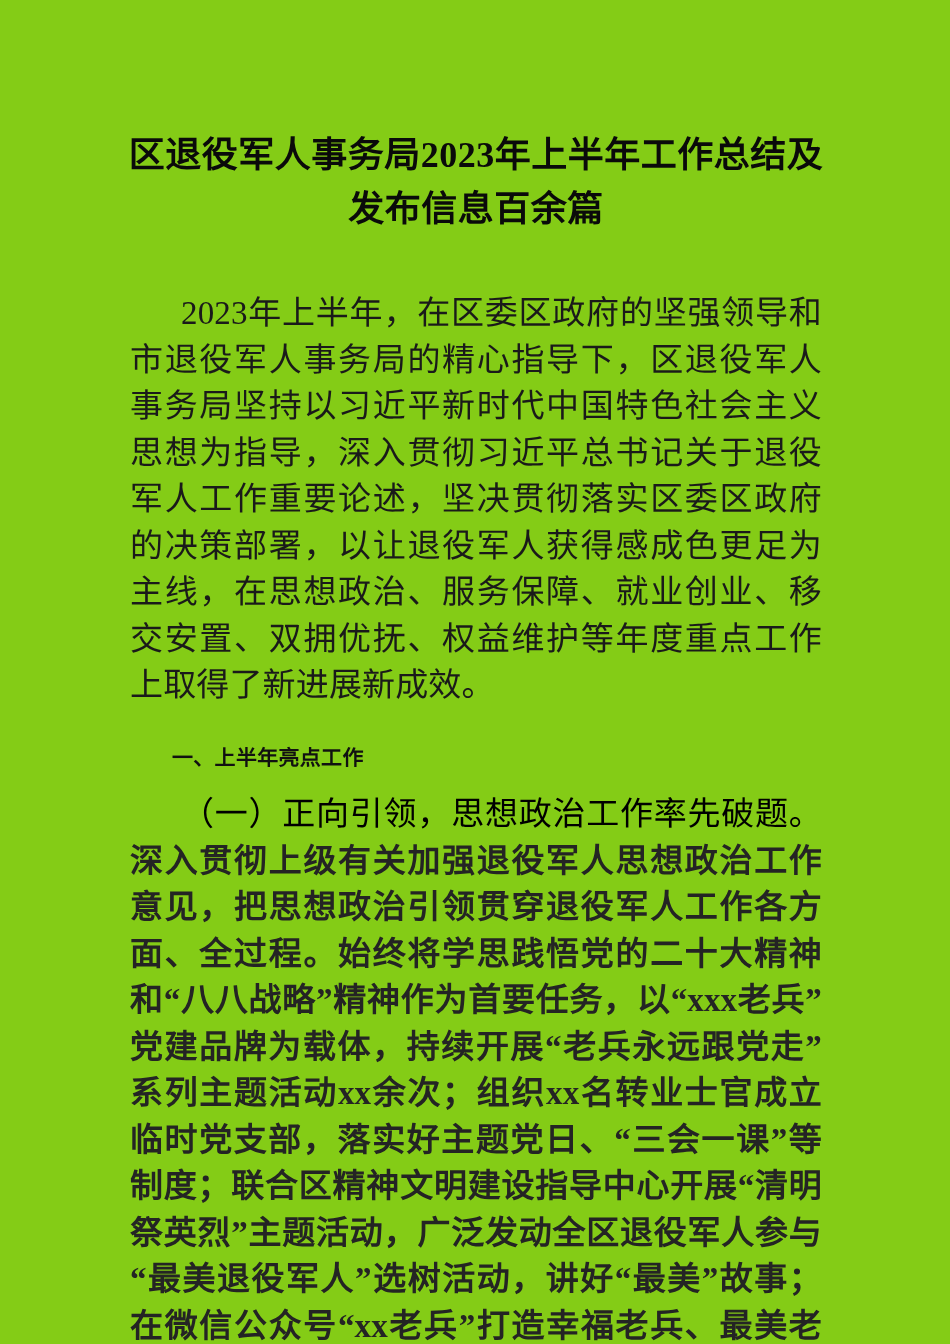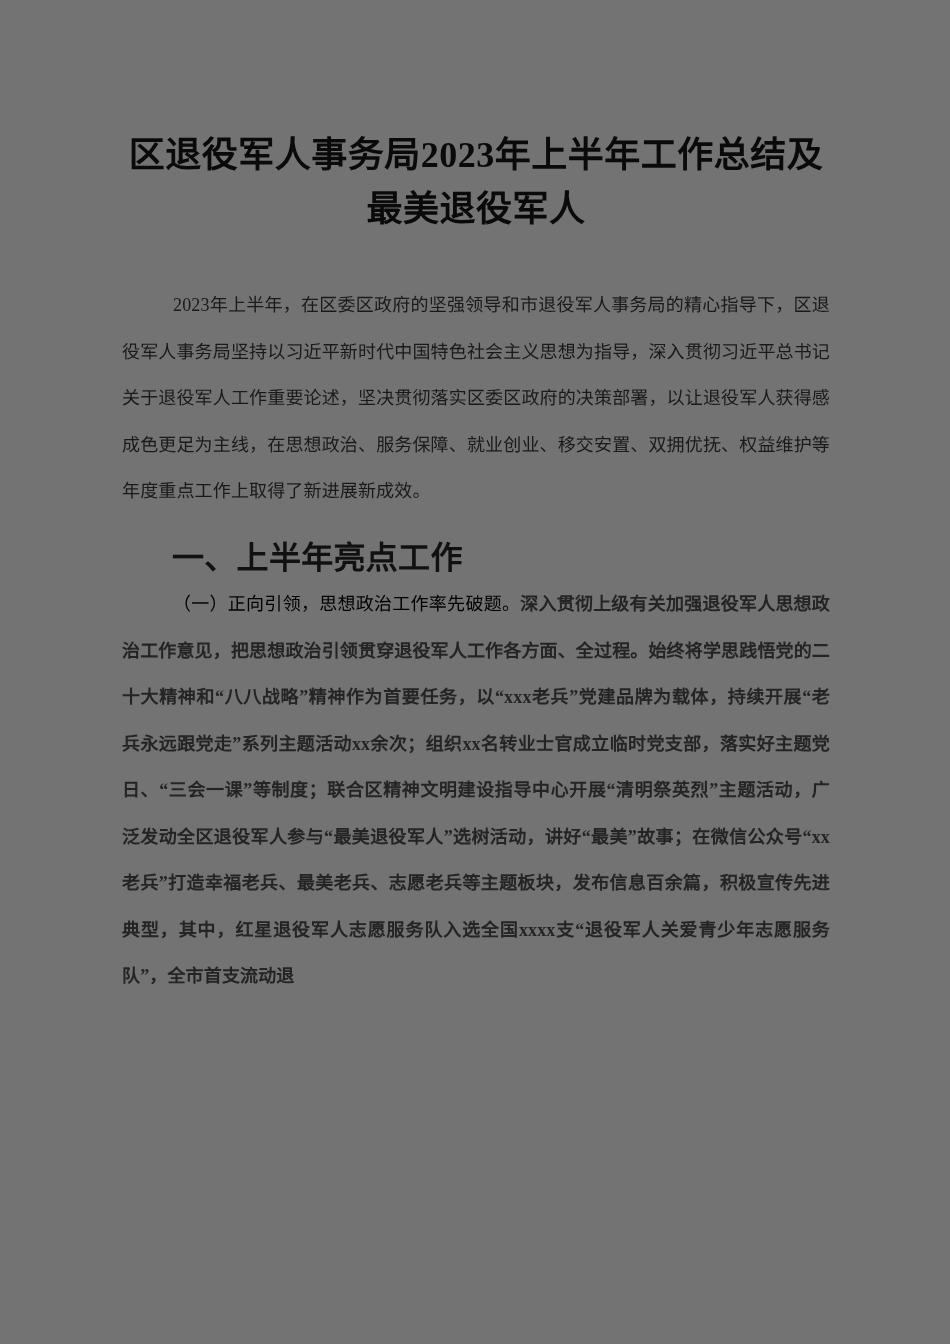--- a/index.html
+++ b/index.html
@@ -14,21 +14,21 @@
     overflow: hidden;
     font-family: "Liberation Serif", "DejaVu Serif", serif;
     color: #000000;
     -webkit-font-smoothing: antialiased;
   }
 
   .page {
     position: relative;
     width: 950px;
     height: 1344px;
-    background: #737373;
+    background: #84cc16;
     box-sizing: border-box;
     padding: 12px;
   }
 
   .page-body {
     position: absolute;
     left: 122px;
     top: 0;
     width: 708px;
   }
@@ -44,35 +44,35 @@
     text-align: center;
     letter-spacing: 0.5px;
     color: #0a0a0a;
     word-break: break-all;
   }
 
   
   .section-heading {
     margin: 0;
     padding-top: 20px;
-    font-family: Liberation Sans, sans-serif;
+    font-family: Liberation Mono, monospace;
     font-weight: 700;
-    font-size: 32px;
+    font-size: 21px;
     line-height: 46.5px;
     text-indent: 50px;
     letter-spacing: 0.3px;
     color: #111111;
     word-break: break-all;
   }
 
   
   .body-para {
-    margin: 0;
+    margin: 8px;
     font-family: "Liberation Serif", "DejaVu Serif", serif;
-    font-size: 18px;
+    font-size: 33px;
     line-height: 46.5px;
     text-align: justify;
     text-align-last: left;
     text-indent: 51px;
     letter-spacing: 0.15px;
     color: #1a1a1a;
     word-break: break-all;
   }
 
   .body-para.lead {
@@ -92,21 +92,21 @@
   }
 </style>
 </head>
 <body>
 
 <div class="page">
   <div class="page-body">
 
     <h1 class="doc-title">
       <span>区退役军人事务局2023年上半年工作总结及</span><br>
-      <span>最美退役军人</span>
+      <span>发布信息百余篇</span>
     </h1>
 
     <p class="body-para lead">2023年上半年，在区委区政府的坚强领导和市退役军人事务局的精心指导下，区退役军人事务局坚持以习近平新时代中国特色社会主义思想为指导，深入贯彻习近平总书记关于退役军人工作重要论述，坚决贯彻落实区委区政府的决策部署，以让退役军人获得感成色更足为主线，在思想政治、服务保障、就业创业、移交安置、双拥优抚、权益维护等年度重点工作上取得了新进展新成效。</p>
 
     <h2 class="section-heading">一、上半年亮点工作</h2>
 
     <p class="body-para"><span class="runin-bold">（一）正向引领，思想政治工作率先破题。</span><span class="para-rest">深入贯彻上级有关加强退役军人思想政治工作意见，把思想政治引领贯穿退役军人工作各方面、全过程。始终将学思践悟党的二十大精神和“八八战略”精神作为首要任务，以“xxx老兵”党建品牌为载体，持续开展“老兵永远跟党走”系列主题活动xx余次；组织xx名转业士官成立临时党支部，落实好主题党日、“三会一课”等制度；联合区精神文明建设指导中心开展“清明祭英烈”主题活动，广泛发动全区退役军人参与“最美退役军人”选树活动，讲好“最美”故事；在微信公众号“xx老兵”打造幸福老兵、最美老兵、志愿老兵等主题板块，发布信息百余篇，积极宣传先进典型，其中，红星退役军人志愿服务队入选全国xxxx支“退役军人关爱青少年志愿服务队”，全市首支流动退</span></p>
 
   </div>
 </div>

